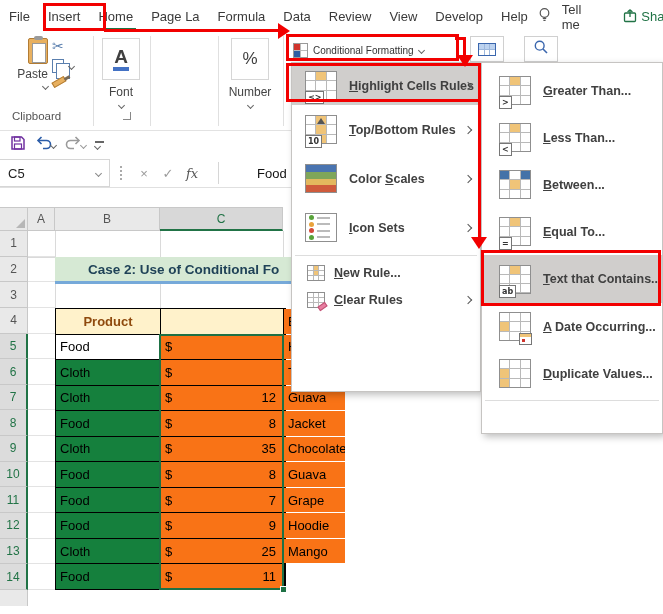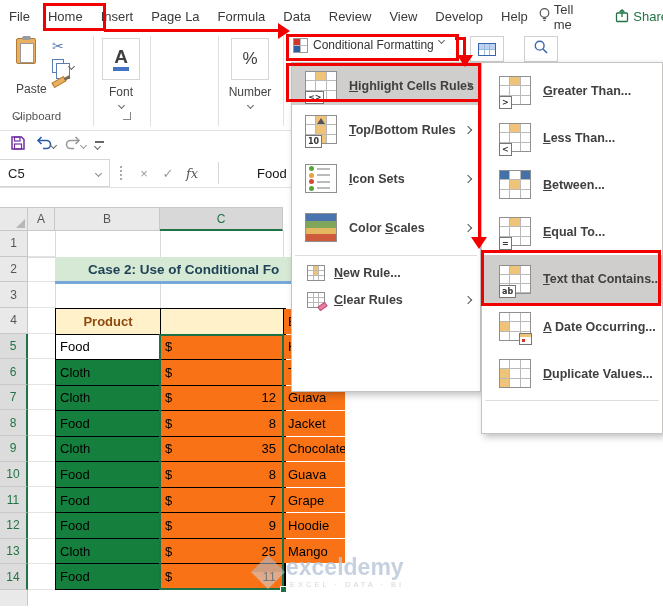--- a/index.html
+++ b/index.html
@@ -8,47 +8,47 @@
   }
   *{box-sizing:border-box;margin:0;padding:0}
   body{font-family:"Liberation Sans",sans-serif;background:#fff}
   #app{position:relative;width:663px;height:614px;background:#fff;overflow:hidden}
 
   
   .tabbar{position:absolute;left:0;top:0;width:663px;height:33px;display:flex;align-items:center;font-size:13px;color:#3a3a3a;background:#fff}
   .tab{padding:0 9px;white-space:nowrap;position:relative;height:100%;display:flex;align-items:center}
   .tab-sep{width:1px;height:13px;background:#c9c9c9}
   .tab-home::after{content:"";position:absolute;left:6px;right:6px;bottom:2px;height:3px;background:var(--green)}
-  .tellme-wrap{margin-left:auto;display:flex;align-items:center;gap:2px;margin-right:42px}
+  .tellme-wrap{margin-left:auto;display:flex;align-items:center;gap:10px;margin-right:42px}
   .share-wrap{display:flex;align-items:center;gap:4px;color:var(--green);padding-right:6px}
 
   
   .ribbon{position:absolute;left:0;top:33px;width:663px;height:98px;background:#fff;border-bottom:1px solid #e2e2e2}
   .grp-div{position:absolute;top:3px;width:1px;height:90px;background:#e0e0e0}
-  .paste{position:absolute;left:16px;top:5px;width:40px;height:86px;display:flex;flex-direction:column;align-items:flex-start;gap:18px;font-size:12px;color:#444}
+  .paste{position:absolute;left:8px;top:5px;width:40px;height:86px;display:flex;flex-direction:column;align-items:flex-end;gap:3px;font-size:12px;color:#444}
   .clipicon{width:20px;height:26px;background:#e8b05f;border:1px solid #b27c34;border-radius:2px;position:relative}
   .clipicon::before{content:"";position:absolute;left:3px;top:4px;width:12px;height:18px;background:#fff;border:1px solid #999}
   .clipicon::after{content:"";position:absolute;left:5px;top:-3px;width:9px;height:4px;background:#9a9a9a;border-radius:2px}
   .chv{width:7px;height:7px;border-right:1.6px solid #666;border-bottom:1.6px solid #666;transform:rotate(45deg)}
   .chv.sm{width:5px;height:5px;border-width:1.3px}
   .cutcopy{position:absolute;left:52px;top:6px;width:34px;display:flex;flex-direction:column;gap:6px;align-items:flex-start}
   .scissors{color:#5a7fae;font-size:14px;line-height:14px}
   .copyicon{position:relative;width:12px;height:14px;border:1px solid #5a7fae;background:#fff}
   .copyicon::before{content:"";position:absolute;left:3px;top:3px;width:12px;height:14px;border:1px solid #5a7fae;background:#fff}
   .brush{width:14px;height:6px;background:#e8b05f;border:1px solid #b27c34;transform:rotate(-30deg);position:relative}
   .brush::after{content:"";position:absolute;right:-6px;top:1px;width:6px;height:3px;background:#7a6a55}
   .rgroup{position:absolute;top:5px;display:flex;flex-direction:column;align-items:center;font-size:12px;color:#444}
   .rbox{width:38px;height:42px;border:1px solid #d6d6d6;background:#fff;display:flex;align-items:center;justify-content:center;margin-bottom:5px}
   .fontA{font-size:19px;font-weight:bold;color:#404040;border-bottom:4px solid #4472c4;line-height:20px;padding:0 1px}
   .alignbars{display:flex;flex-direction:column;gap:3px}
   .alignbars b{display:block;width:17px;height:2px;background:#555}
   .pct{font-size:17px;color:#404040}
   .grp-label-row{position:absolute;left:12px;top:77px;display:flex;align-items:center;gap:4px;font-size:11.5px;color:#555}
   .launcher{width:8px;height:8px;border-right:1.6px solid #888;border-bottom:1.6px solid #888;position:relative;margin-left:58px}
-  .cfbtn{position:absolute;left:293px;top:5px;height:24px;display:flex;align-items:flex-start;gap:5px;font-size:12px;color:#333;white-space:nowrap}
+  .cfbtn{position:absolute;left:293px;top:5px;height:24px;display:flex;align-items:center;gap:5px;font-size:10px;color:#333;white-space:nowrap}
   .cficon{width:15px;height:15px;border:1px solid #9a9a9a;display:grid;grid-template-columns:1fr 1fr;grid-template-rows:1fr 1fr;gap:1px;background:#bbb}
   .cficon i:nth-child(1){background:#d0342c}.cficon i:nth-child(2){background:#fff}
   .cficon i:nth-child(3){background:#2e5fa3}.cficon i:nth-child(4){background:#fff}
   .toolbtn{position:absolute;top:3px;width:34px;height:26px;border:1px solid #d0d0d0;background:#fff;display:flex;align-items:center;justify-content:center}
   .tableglyph{width:18px;height:13px;border:1px solid #3a66ad;display:grid;grid-template-columns:1fr 1fr 1fr;grid-template-rows:1fr 1fr;gap:1px;background:#9db8dd}
   .tableglyph i{background:#fff}.tableglyph i:nth-child(-n+3){background:#bcd2ef}
 
   
   .qat{position:absolute;left:0;top:131px;width:290px;height:28px;background:#fff;display:flex;align-items:center;gap:9px;padding-left:10px}
   .qat .chv.sm{margin-left:-4px}
@@ -148,22 +148,22 @@
   .ah-right{width:0;height:0;border-top:8px solid transparent;border-bottom:8px solid transparent;border-left:12px solid var(--red)}
   .ah-down{width:0;height:0;border-left:8px solid transparent;border-right:8px solid transparent;border-top:12px solid var(--red)}
 </style>
 </head>
 <body>
 
 <div id="app">
 
   <div class="tabbar">
     <span class="tab">File</span>
+    <span class="tab">Insert</span>
     <span class="tab tab-home">Home</span>
-    <span class="tab">Insert</span>
     <span class="tab-sep"></span>
     <span class="tab">Page La</span>
     <span class="tab-sep"></span>
     <span class="tab">Formula</span>
     <span class="tab-sep"></span>
     <span class="tab">Data</span>
     <span class="tab-sep"></span>
     <span class="tab">Review</span>
     <span class="tab-sep"></span>
     <span class="tab">View</span>
@@ -413,27 +413,20 @@
     <span class="cell cat">Food</span>
     <span class="cell price">
         <i style="font-style:normal">$</i>
         <b style="font-weight:normal">11</b>
       </span>
   </div>
 
   <div class="selbox"></div>
   <div class="fillhandle"></div>
 
-  <div class="watermark">
-    <span class="wm-diamond"></span>
-    <span class="wm-text">
-      <span class="wm-name">exceldemy</span>
-      <span class="wm-tag">EXCEL · DATA · BI</span>
-    </span>
-  </div>
 
   <div class="panel mainmenu">
     <div class="mi hl" style="height:39px">
       <span class="micon i-tan2">
         <span class="mt">
             <i></i>
             <i></i>
             <i></i>
             <i></i>
             <i></i>
@@ -457,20 +450,32 @@
             <i></i>
             <i></i>
             <i></i>
             <i></i>
             <i></i>
           <span class="uparrow"></span>
           <b class="bdg">10</b>
           </span>
       </span>
       <span class="mlabel"><span></span><u>T</u><span>op/Bottom Rules</span></span>
+      <span class="subarrow"></span>
+    </div>
+    <div class="mi" style="height:49px">
+      <span class="micon">
+        <span class="cscales">
+            <b></b>
+            <b></b>
+            <b></b>
+            <b></b>
+          </span>
+      </span>
+      <span class="mlabel"><span>Color </span><u>S</u><span>cales</span></span>
       <span class="subarrow"></span>
     </div>
     <div class="mi" style="height:49px">
       <span class="micon">
         <span class="isets">
           <span class="r">
               <span class="dot" style="background:#58a33a"></span>
               <span class="dash"></span>
             </span>
           <span class="r">
@@ -483,32 +488,20 @@
             </span>
           <span class="r">
               <span class="dot" style="background:#58a33a"></span>
               <span class="dash"></span>
             </span>
         </span>
       </span>
       <span class="mlabel"><span></span><u>I</u><span>con Sets</span></span>
       <span class="subarrow"></span>
     </div>
-    <div class="mi" style="height:49px">
-      <span class="micon">
-        <span class="cscales">
-            <b></b>
-            <b></b>
-            <b></b>
-            <b></b>
-          </span>
-      </span>
-      <span class="mlabel"><span>Color </span><u>S</u><span>cales</span></span>
-      <span class="subarrow"></span>
-    </div>
     <div class="mdiv"></div>
     <div class="mi mi-small" style="height:27px">
       <span class="micon i-nr">
         <span class="mt mts">
             <i></i>
             <i></i>
             <i></i>
             <i></i>
             <i></i>
             <i></i>

